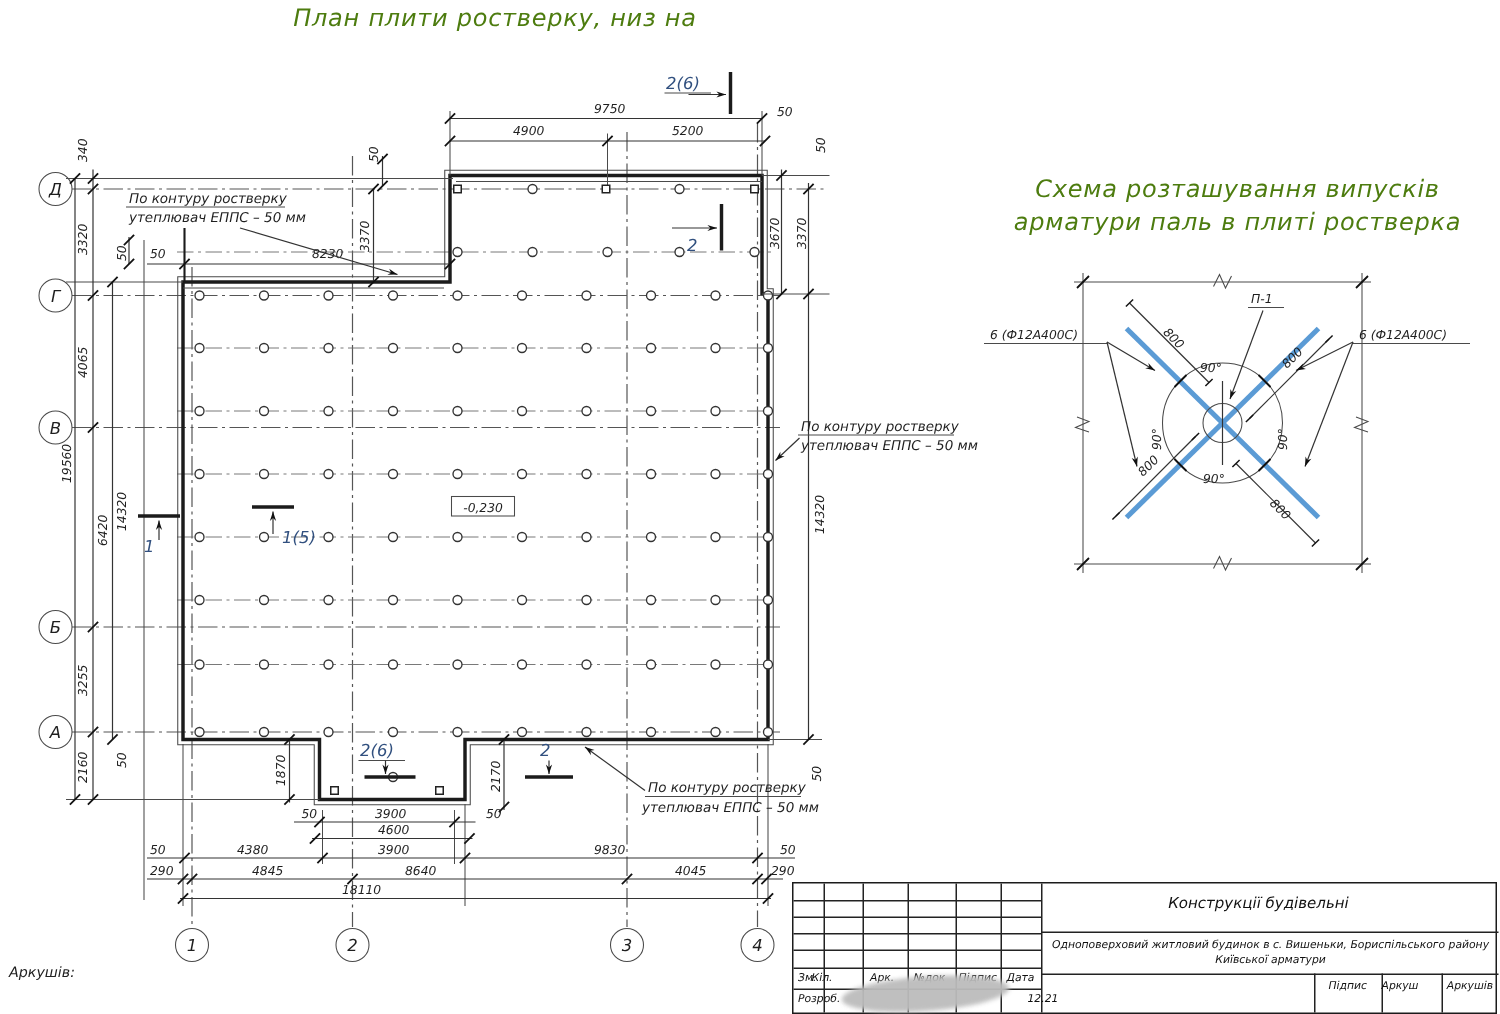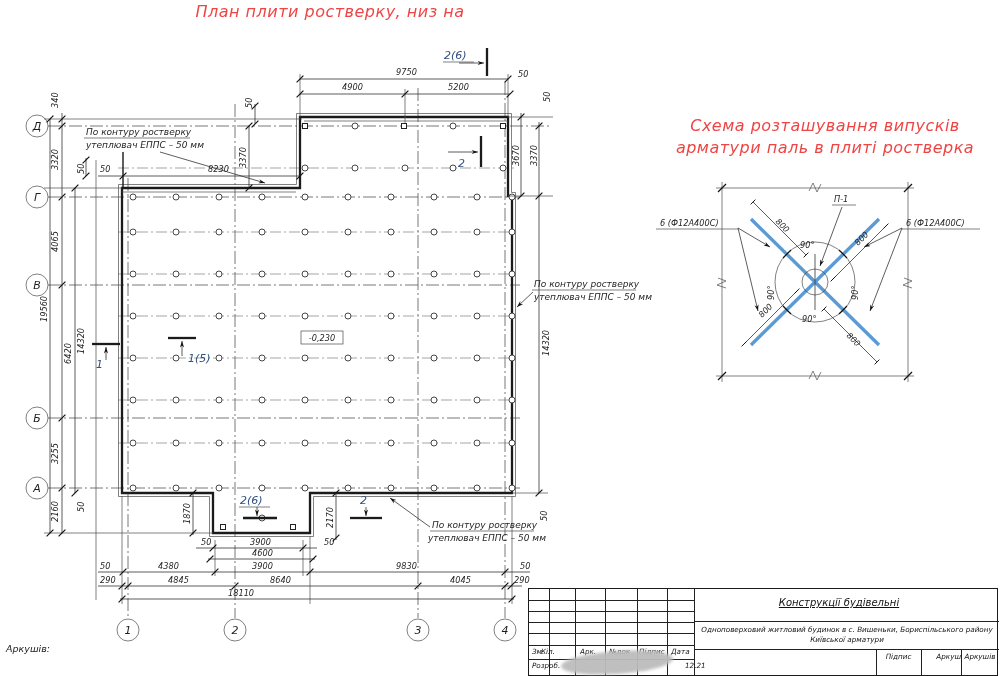--- a/index.html
+++ b/index.html
@@ -1,19 +1,19 @@
 <!DOCTYPE html>
 <html><head>
 <meta charset="utf-8">
 <style>
   html,body{margin:0;padding:0;background:#fff;}
   #canvas{position:relative;width:1000px;height:676px;background:#ffffff;overflow:hidden;
           font-family:"DejaVu Sans",sans-serif;}
   svg text{font-family:"DejaVu Sans",sans-serif;}
-  .title{position:absolute;font-style:italic;font-size:16px;color:#ef4444;text-align:center;
+  .title{position:absolute;font-style:italic;font-size:16px;color:#4d7c0f;text-align:center;
          letter-spacing:.5px;white-space:nowrap;}
   .dimtxt{font-style:italic;font-size:8.2px;fill:#1f1f1f;}
   .notetxt{font-style:italic;font-size:9px;fill:#1f1f1f;}
   .sectxt{font-style:italic;font-size:11px;fill:#31507f;}
   .axlbl{font-style:italic;font-size:11px;fill:#1f1f1f;text-anchor:middle;}
   .thick{stroke:#1b1b1b;stroke-width:2.3;fill:none;}
   .med{stroke:#1b1b1b;stroke-width:1.4;fill:none;}
   .thin{stroke:#4a4a4a;stroke-width:.7;fill:none;}
   .dim{stroke:#333;stroke-width:.8;fill:none;}
   .axis{stroke:#555;stroke-width:.8;fill:none;stroke-dasharray:13 3 2 3;}
@@ -458,20 +458,20 @@
     <span class="hd" style="left:3px;top:58px">Зм.</span>
     <span class="hd" style="left:12px;top:58px">Кіл.</span>
     <span class="hd" style="left:51px;top:58px">Арк.</span>
     <span class="hd" style="left:80px;top:58px">№док</span>
     <span class="hd" style="left:110px;top:58px">Підпис</span>
     <span class="hd" style="left:142px;top:58px">Дата</span>
     <span class="hd" style="left:3px;top:72px">Розроб.</span>
     <span class="hd" style="left:156px;top:72px">12.21</span>
     <div class="smudge"></div>
 
-    <span style="left:165px;top:8px;width:290px;text-align:center;font-size:10px;text-decoration:underline;">Конструкції будівельні</span>
+    <span style="left:165px;top:8px;width:290px;text-align:center;font-size:10px;">Конструкції будівельні</span>
     <span style="left:170px;top:36px;width:296px;text-align:center;font-size:7.2px;white-space:normal;">Одноповерховий житловий будинок в с. Вишеньки, Бориспільського району</span>
     <span style="left:170px;top:46px;width:296px;text-align:center;font-size:7.2px;">Київської арматури</span>
     <span class="hd" style="left:347px;top:63px;width:45px;text-align:center;">Підпис</span>
-    <span class="hd" style="left:392px;top:63px;width:40px;text-align:right;">Аркуш</span>
+    <span class="hd" style="left:392px;top:63px;width:40px;text-align:left;">Аркуш</span>
     <span class="hd" style="left:432px;top:63px;width:38px;text-align:center;">Аркушів</span>
   </div>
 </div>
 
 </body></html>

